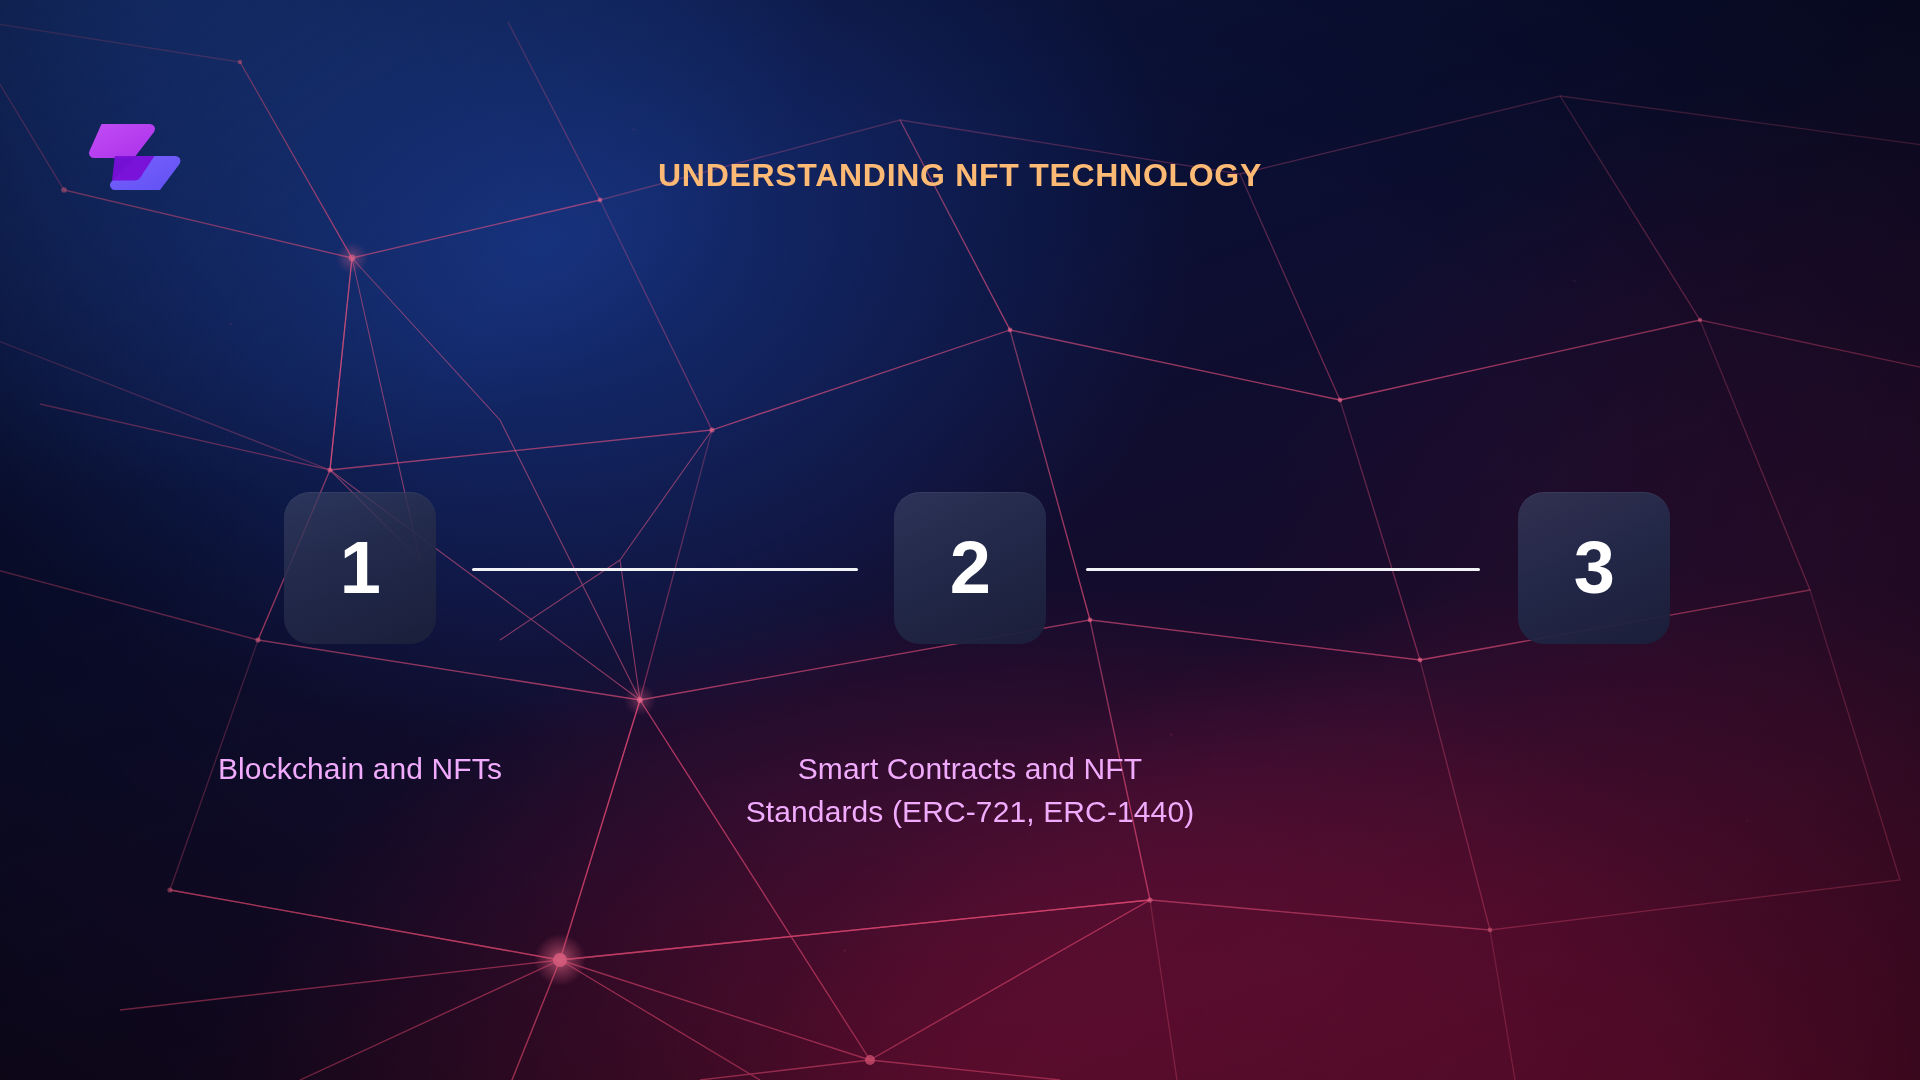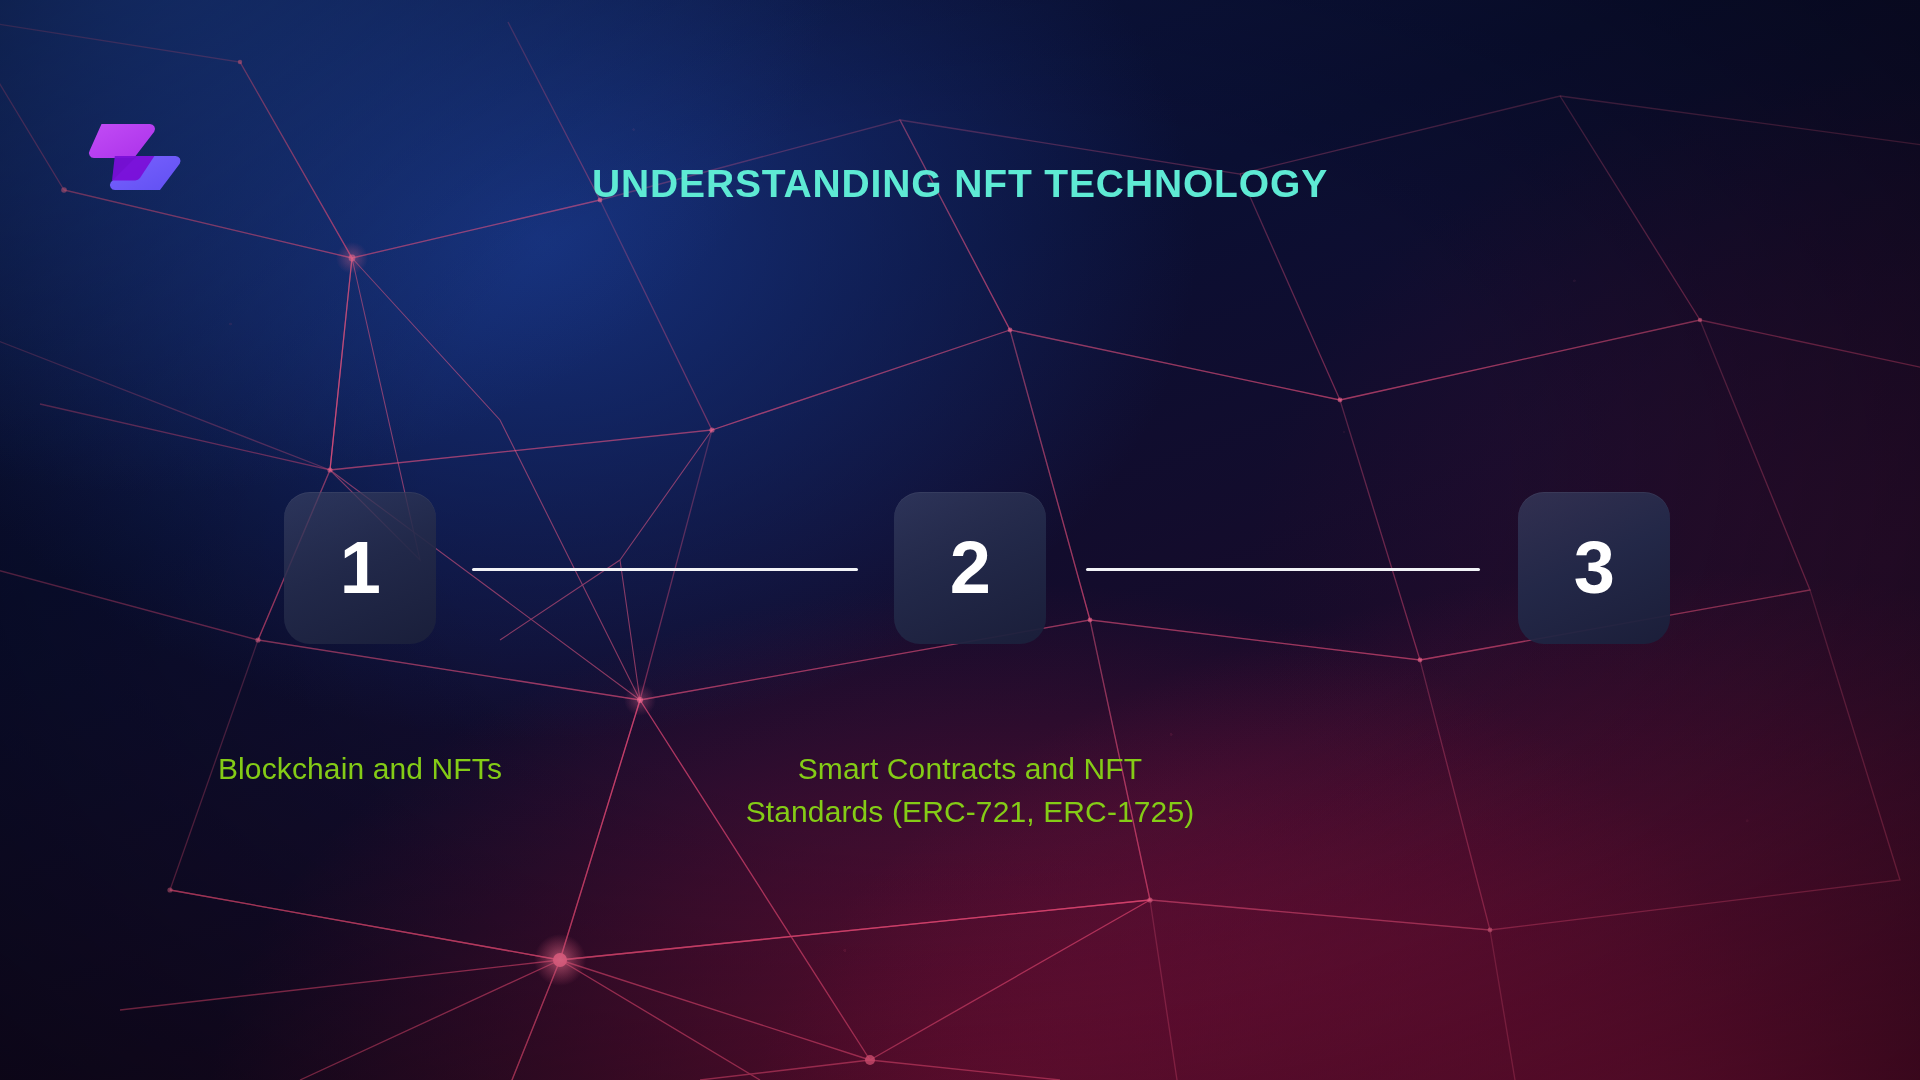--- a/index.html
+++ b/index.html
@@ -61,22 +61,22 @@
     height: 72px;
   }
 
   
   #title {
     position: absolute;
     left: 0;
     right: 0;
     top: 137px;
     text-align: center;
-    color: #5eead4;
-    font-size: 39px;
+    color: #fdba74;
+    font-size: 32px;
     font-weight: 700;
     letter-spacing: .022em;
     line-height: 1.1;
     text-transform: uppercase;
     white-space: nowrap;
   }
 
   
   #steps {
     position: absolute;
@@ -110,21 +110,21 @@
     top: 76px;
     height: 3px;
     background: #f2f3f7;
     border-radius: 2px;
   }
 
   
   .caption {
     position: absolute;
     top: 748px;
-    color: #84cc16;
+    color: #f0abfc;
     font-size: 30px;
     font-weight: 400;
     line-height: 1.42;
     text-align: center;
     letter-spacing: .004em;
     white-space: pre-line;
   }
 </style>
 </head>
 <body>
@@ -238,15 +238,15 @@
       <span class="num">2</span>
     </div>
     <div class="connector" style="left:1086px; width:394px"></div>
     <div class="step-box" style="left:1518px">
       <span class="num">3</span>
     </div>
   </div>
 
   <div class="caption" style="left:110px; width:500px">Blockchain and NFTs</div>
   <div class="caption" style="left:690px; width:560px">Smart Contracts and NFT
-Standards (ERC-721, ERC-1725)</div>
+Standards (ERC-721, ERC-1440)</div>
 
 </div>
 
 </body></html>

